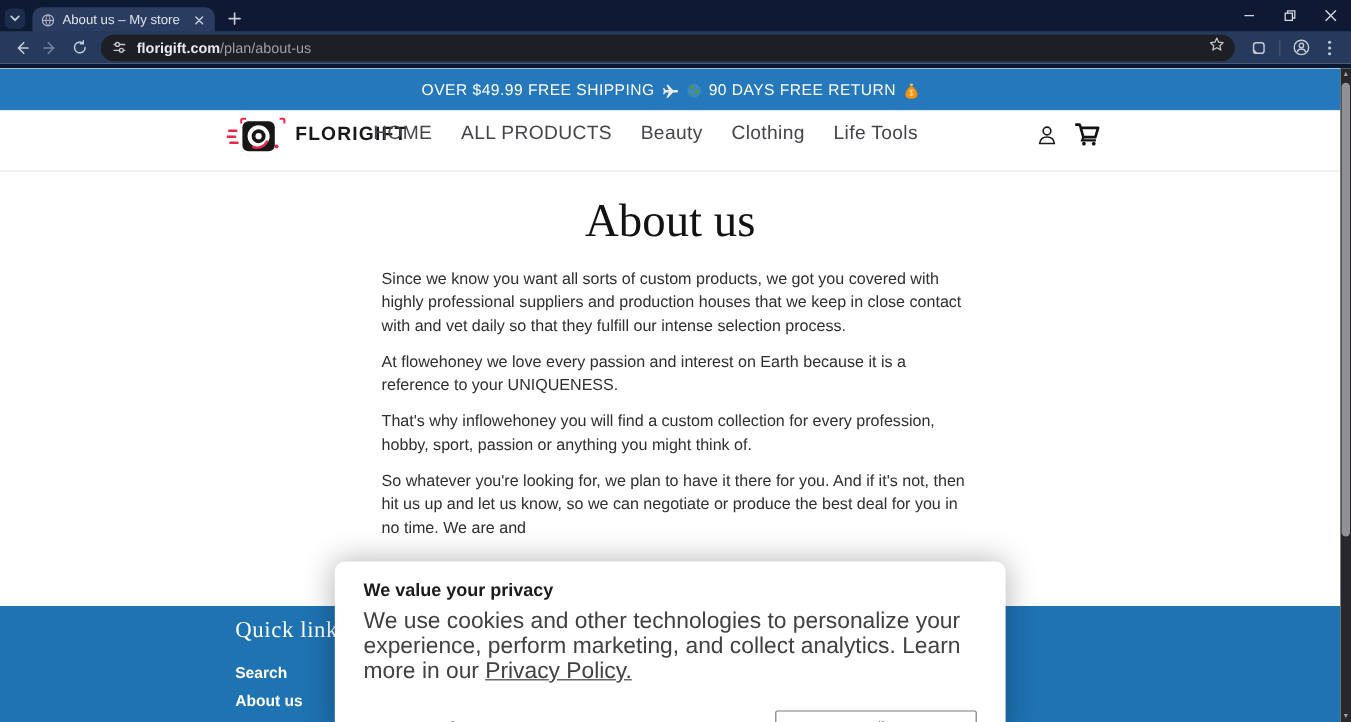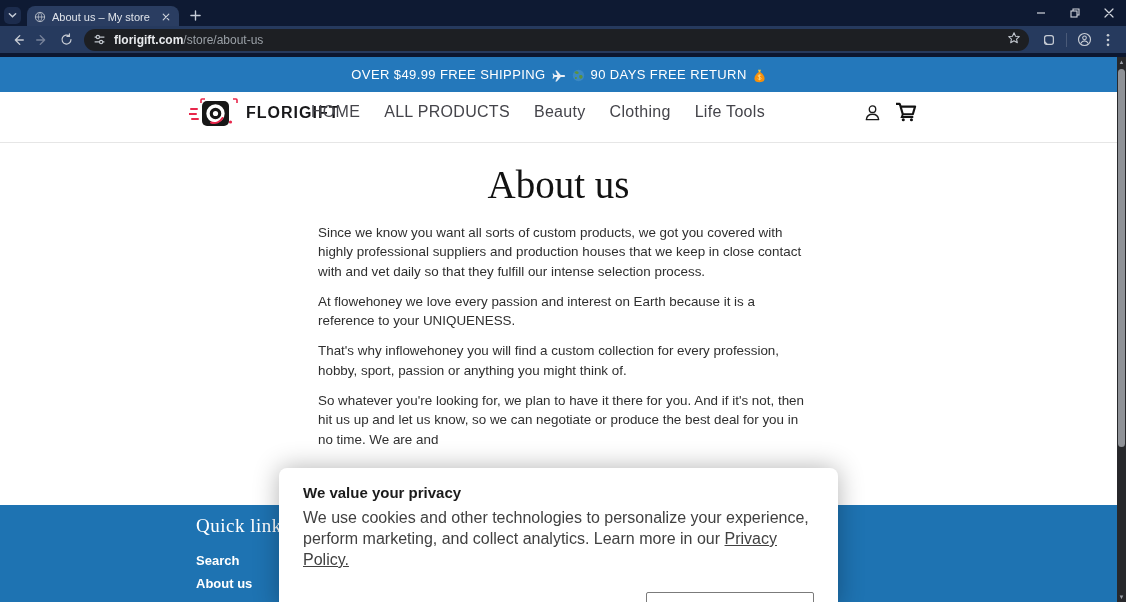--- a/index.html
+++ b/index.html
@@ -108,21 +108,21 @@
   .footer-links a { color:#fff; font-size:13px; font-weight:bold; text-decoration:none; line-height:14px; }
 
   
   .cookie-dialog {
     position:absolute; left:279px; top:468px; width:559px; height:140px;
     background:#fff; border-radius:8px 8px 0 0;
     box-shadow:0 0 26px rgba(0,0,0,.30);
     padding:16px 24px 0 24px; z-index:5;
   }
   .cookie-title { font-size:15px; font-weight:bold; color:#1b1b1b; }
-  .cookie-text { font-size:16px; line-height:21px; color:#414141; margin-top:6px; }
+  .cookie-text { font-size:19px; line-height:21px; color:#414141; margin-top:6px; }
   .cookie-text a { color:#414141; }
   .cookie-row { display:flex; align-items:center; justify-content:space-between; margin-top:22px; }
   .manage-link { font-size:13.4px; color:#333; }
   .cookie-btn {
     width:168px; height:29px; background:#fff; border:1px solid #7b7b7b; border-radius:2px;
     font-family:"Liberation Sans", sans-serif; font-size:13.4px; color:#3a3a3a;
     display:flex; align-items:center; justify-content:center;
   }
 
   
@@ -199,21 +199,21 @@
       <svg width="13" height="13" viewBox="0 0 16 16">
           <path d="M13.5 8 A5.5 5.5 0 1 1 11.6 3.9 M11.6 1.2 V4.3 H8.5" fill="none" stroke="currentColor" stroke-width="1.5" stroke-linecap="round"></path>
         </svg>
     </div>
     <div class="omnibox">
       <svg width="13" height="13" viewBox="0 0 16 16" style="color:#c2c7ce; flex:none;">
           <path d="M2 5 H14 M2 11 H14" stroke="currentColor" stroke-width="1.4"></path>
           <circle cx="6" cy="5" r="2" fill="#1d1f23" stroke="currentColor" stroke-width="1.4"></circle>
           <circle cx="10" cy="11" r="2" fill="#1d1f23" stroke="currentColor" stroke-width="1.4"></circle>
         </svg>
-      <span class="url"><span class="url-domain">florigift.com</span><span class="url-path">/store/about-us</span></span>
+      <span class="url"><span class="url-domain">florigift.com</span><span class="url-path">/plan/about-us</span></span>
       <span class="star">
         <svg width="14" height="14" viewBox="0 0 16 16">
             <path d="M8 2 L9.8 5.9 L14 6.4 L10.9 9.2 L11.8 13.4 L8 11.2 L4.2 13.4 L5.1 9.2 L2 6.4 L6.2 5.9 Z" fill="none" stroke="currentColor" stroke-width="1.2" stroke-linejoin="round"></path>
           </svg>
       </span>
     </div>
     <div class="toolbar-right">
       <div class="tb-icon">
         <svg width="14" height="14" viewBox="0 0 16 16">
             <rect x="3" y="3" width="10" height="10" rx="2.5" fill="none" stroke="currentColor" stroke-width="1.4"></rect>

